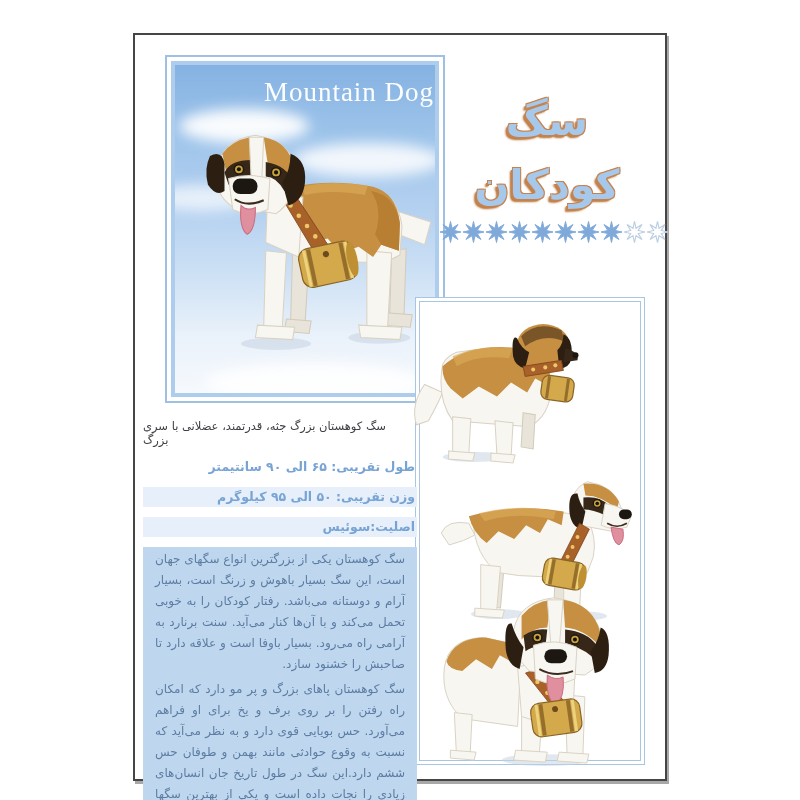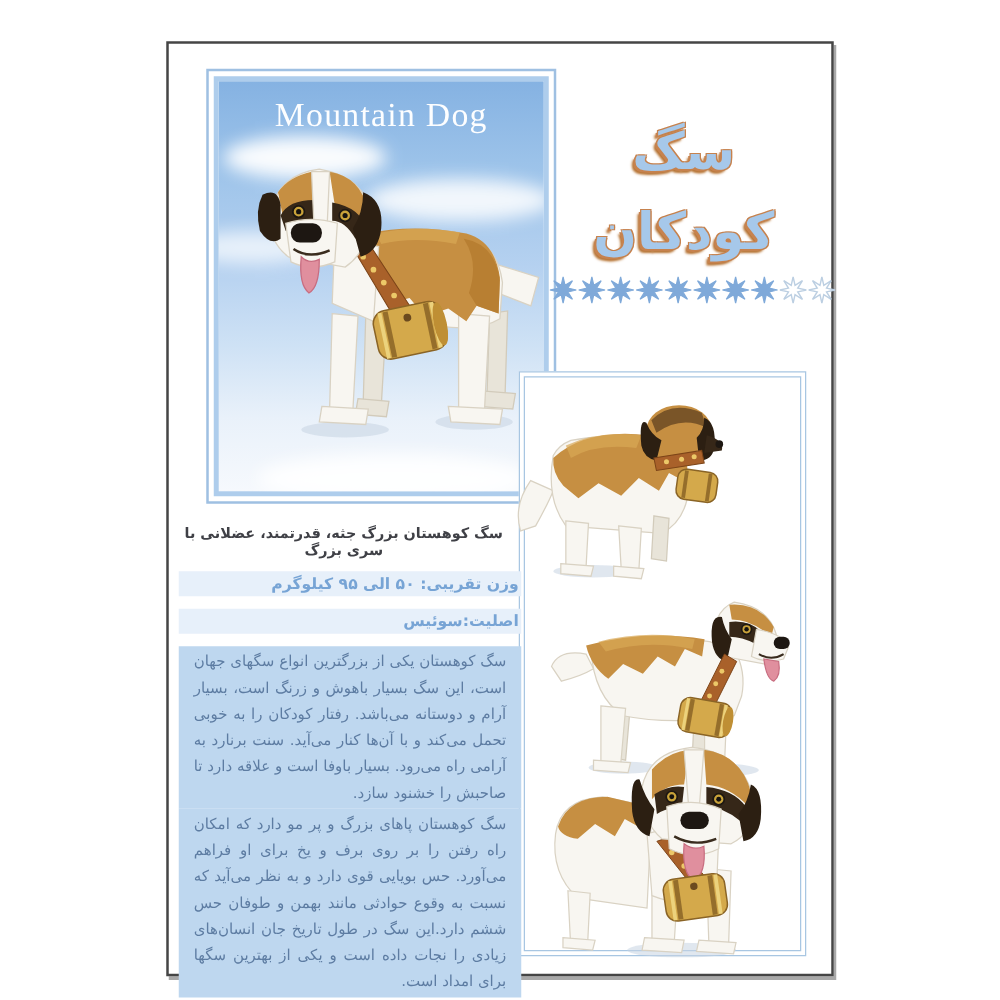--- a/index.html
+++ b/index.html
@@ -10,21 +10,21 @@
   .photo-frame{position:absolute;left:30px;top:20px;width:280px;height:348px;
     border:2px solid #9fc0e2;padding:4px;box-sizing:border-box;background:#fff;}
   .photo{width:100%;height:100%;box-sizing:border-box;border:4px solid #aecdec;position:relative;overflow:hidden;
     background:linear-gradient(180deg,#85b2e2 0%,#9ec4ea 22%,#b5d1f0 45%,#cfe2f5 65%,#e9f1fa 82%,#f6f9fd 100%);}
   .cloud{position:absolute;background:#ffffff;border-radius:50%;filter:blur(7px);}
   .cl1{left:4px;top:44px;width:130px;height:34px;opacity:.95;}
   .cl2{left:118px;top:78px;width:150px;height:34px;opacity:.85;}
   .cl3{left:-28px;top:120px;width:110px;height:26px;opacity:.7;}
   .cl4{left:30px;bottom:-10px;width:220px;height:40px;opacity:.9;}
   .photo-title{position:absolute;top:12px;left:0;width:100%;text-align:center;
-    font-family:"Liberation Serif","DejaVu Serif",serif;font-size:27px;color:#fdfeff;letter-spacing:1px;}
+    font-family:"Liberation Serif","DejaVu Serif",serif;font-size:27px;color:#fdfeff;letter-spacing:1px;padding-left:44px;}
   .main-dog{position:absolute;left:2px;top:52px;width:258px;height:246px;}
   
   .fa-title{position:absolute;left:310px;top:54px;width:204px;height:66px;direction:rtl;text-align:center;
     font-size:41px;font-weight:bold;line-height:64px;color:#a6c8ea;
     text-shadow:-2px 2px 0 #c6824e,1px 1px 0 #c6824e,-1px -1px 0 #c6824e,1px -1px 0 #c6824e,-3px 3px 2px #b5712f;}
   .fa-subtitle{position:absolute;left:314px;top:138px;width:206px;direction:rtl;text-align:left;
     font-size:15px;font-weight:bold;color:#6d9bd0;
     text-shadow:-1px 1px 0 #cc8a55,1px 1px 0 #d69a66;}
   .stars{position:absolute;left:304px;top:185px;width:234px;display:flex;flex-direction:row;}
   .stars svg{display:block;}
@@ -34,21 +34,21 @@
   .panel{position:absolute;left:280px;top:262px;width:230px;height:468px;box-sizing:border-box;
     border:1px solid #a8c6e2;padding:3px;background:#fff;}
   .panel-inner{width:100%;height:100%;box-sizing:border-box;border:1px solid #a8c6e2;position:relative;}
   .panel,.panel-inner{overflow:visible;}
   .g-dog{position:absolute;}
   .g1{left:-14px;top:6px;width:196px;height:156px;}
   .g2{left:16px;top:160px;width:204px;height:158px;}
   .g3{left:4px;top:286px;width:208px;height:178px;}
   
   .info{position:absolute;left:8px;top:384px;width:274px;direction:rtl;}
-  .info-intro{font-size:11.5px;font-weight:bold;color:#3f4046;text-align:center;margin:0 10px 10px 0;}
+  .info-intro{font-size:11.5px;font-weight:normal;color:#3f4046;text-align:left;margin:0 10px 10px 0;}
   .spec{font-size:12.5px;font-weight:bold;color:#77a4d5;text-align:right;line-height:18px;
     margin:0 0 10px 0;padding:1px 2px;}
   .spec.hl{background:#e7f0fa;}
   .para{font-size:12px;color:#5d7ca2;line-height:21px;text-align:justify;margin:0;
     background:#bed7ef;padding:2px 12px;}
   
   .w{fill:#f8f6f1;stroke:#d9d2c3;stroke-width:1;}
   .ws{fill:#e8e4d9;stroke:#d2cbbb;stroke-width:1;}
   .tan{fill:#c68f42;}
   .tanD{fill:#b47a2e;}
@@ -279,20 +279,21 @@
             <rect class="band" x="37" y="1" width="4" height="32"></rect>
           <circle cx="25" cy="8" r="3" fill="#6b4a1f"></circle>
         </g>
       </svg>
 
     </div>
   </div>
 
   <div class="info">
     <p class="info-intro">سگ کوهستان بزرگ جثه، قدرتمند، عضلانی با سری بزرگ</p>
+    <p class="spec">طول تقریبی: ۶۵ الی ۹۰ سانتیمتر</p>
     <p class="spec hl">وزن تقریبی: ۵۰ الی ۹۵ کیلوگرم</p>
     <p class="spec hl">اصلیت:سوئیس</p>
     <p class="para">سگ کوهستان یکی از بزرگترین انواع سگهای جهان است، این سگ بسیار باهوش و زرنگ است، بسیار آرام و دوستانه می‌باشد. رفتار کودکان را به خوبی تحمل می‌کند و با آن‌ها کنار می‌آید. سنت برنارد به آرامی راه می‌رود. بسیار باوفا است و علاقه دارد تا صاحبش را خشنود سازد.</p>
     <p class="para">سگ کوهستان پاهای بزرگ و پر مو دارد که امکان راه رفتن را بر روی برف و یخ برای او فراهم می‌آورد. حس بویایی قوی دارد و به نظر می‌آید که نسبت به وقوع حوادثی مانند بهمن و طوفان حس ششم دارد.این سگ در طول تاریخ جان انسان‌های زیادی را نجات داده است و یکی از بهترین سگها برای امداد است.</p>
 
   </div>
 
 </div>
 
 </body></html>

